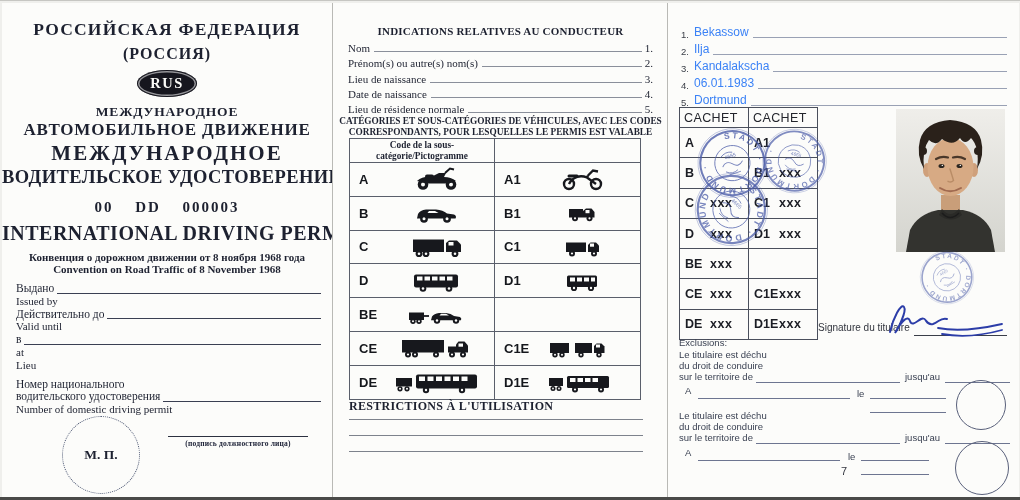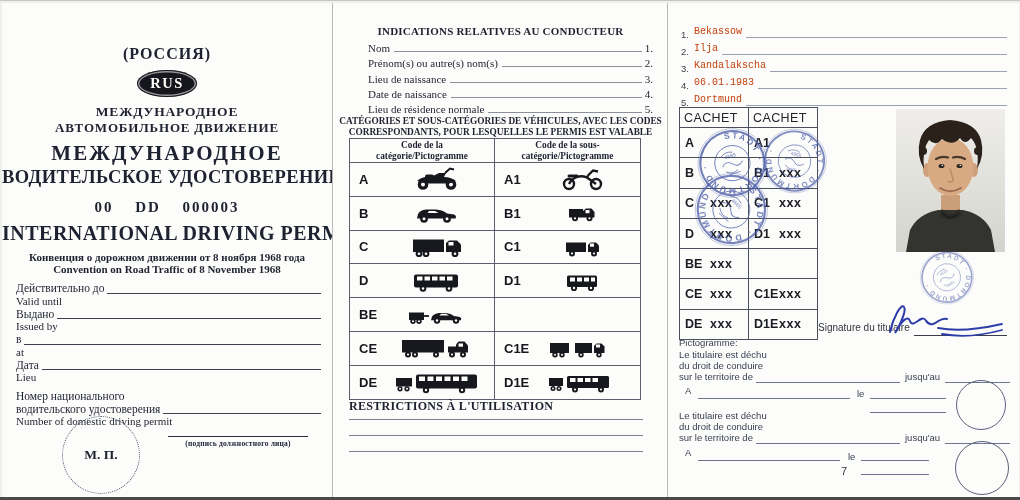--- a/index.html
+++ b/index.html
@@ -14,21 +14,21 @@
   .abs{position:absolute;}
   .ctr{left:0;right:0;text-align:center;white-space:nowrap;}
 
   
   .l-title{top:16px;font-size:17.5px;font-weight:bold;letter-spacing:1.2px;}
   .l-sub{top:42px;font-size:16px;font-weight:bold;letter-spacing:1px;}
   .badge{top:67px;left:50%;transform:translateX(-50%);width:60px;height:27px;background:#16161e;
          border-radius:50%;color:#fbfbf8;font-size:14.5px;font-weight:bold;letter-spacing:1.5px;
          line-height:27px;text-align:center;box-shadow:inset 0 0 0 1px #16161e,inset 0 0 0 2.5px rgba(255,255,255,.55);}
   .l-mvmt1{top:101px;font-size:13.5px;font-weight:bold;letter-spacing:.8px;}
-  .l-mvmt2{top:117px;font-size:13px;font-weight:bold;letter-spacing:.8px;}
+  .l-mvmt2{top:117px;font-size:17px;font-weight:bold;letter-spacing:.8px;}
   .l-big1{top:138px;font-size:21px;font-weight:bold;letter-spacing:2px;}
   .l-big2{top:164px;font-size:18.5px;font-weight:bold;letter-spacing:.4px;}
   .l-num{top:196px;font-size:15px;font-weight:bold;letter-spacing:2px;word-spacing:16px;}
   .l-bigen{top:219px;font-size:20px;font-weight:bold;letter-spacing:.5px;}
   .l-convru{top:248px;font-size:11px;font-weight:bold;}
   .l-conven{top:260px;font-size:11px;font-weight:bold;}
   .l-fields{top:279px;left:14px;right:11px;}
   .field{margin-bottom:1px;}
   .f-pre{font-size:11.5px;line-height:12.5px;font-weight:500;margin-top:7px;}
   .f-row{display:flex;align-items:flex-end;}
@@ -37,21 +37,21 @@
   .f-en{font-size:11px;line-height:12px;}
   .mp-circle{left:60px;top:413px;width:76px;height:76px;border:1.6px dotted #45506d;border-radius:50%;
              text-align:center;line-height:76px;font-size:13.5px;font-weight:bold;}
   .off-line{left:166px;width:140px;top:433px;border-top:1.4px solid #2c3140;}
   .off-cap{left:146px;width:180px;top:436px;font-size:7.5px;font-weight:bold;text-align:center;color:#20253a;letter-spacing:.2px;}
 
   
   .m-head{top:22px;font-size:11px;font-weight:bold;letter-spacing:.2px;}
   .m-ind{top:36px;left:15px;right:15px;}
   .ind-row{display:flex;align-items:flex-end;height:15.2px;}
-  .ind-lbl{font-size:11px;white-space:nowrap;margin-left:20px;}
+  .ind-lbl{font-size:11px;white-space:nowrap;}
   .ind-line{flex:1;border-bottom:1px solid #8a8f9a;margin:0 3px 2px 4px;}
   .ind-num{font-size:11px;}
   .m-cap{top:113px;font-size:9.3px;font-weight:bold;line-height:10.5px;}
   .vt{left:16px;right:27px;top:135px;border:1.2px solid #5a5f6b;}
   .vt-hrow{display:flex;height:23px;border-bottom:1.2px solid #5a5f6b;}
   .vt-hcell{width:50%;display:flex;align-items:center;justify-content:center;text-align:center;
             font-size:9.3px;font-weight:bold;line-height:10.5px;padding:0 6px;box-sizing:border-box;}
   .vt-hcell:first-child{border-right:1.2px solid #5a5f6b;}
   .vt-row{display:flex;height:32.8px;border-bottom:1.2px solid #5a5f6b;}
   .vt-row:last-child{border-bottom:none;}
@@ -60,21 +60,21 @@
   .vt-code{width:32px;padding-left:9px;font-family:"Liberation Sans",sans-serif;font-weight:bold;font-size:13px;color:#15171c;}
   .vt-picto{flex:1;display:flex;justify-content:center;padding-right:12px;}
   .m-restr{top:396px;left:16px;font-size:12px;font-weight:bold;letter-spacing:.3px;}
   .m-line{left:16px;right:25px;border-top:1.5px solid #7d828c;}
 
   
   .r-sans{font-family:"Liberation Sans","DejaVu Sans",sans-serif;}
   .r-holder{top:20px;left:13px;right:12px;}
   .h-row{display:flex;align-items:flex-end;height:17px;}
   .h-num{font-family:"Liberation Sans",sans-serif;font-size:9.5px;color:#3c4049;width:13px;}
-  .h-val{font-family:Liberation Mono, monospace;font-size:10px;font-weight:500;color:#c2410c;
+  .h-val{font-family:Liberation Sans, sans-serif;font-size:12px;font-weight:500;color:#3b82f6;
          white-space:nowrap;padding-right:4px;line-height:16px;}
   .h-line{flex:1;border-bottom:1.2px solid #99a1b4;margin-bottom:2px;}
   .ct{left:11px;top:104px;width:137px;border:1.2px solid #4a4f5c;}
   .ct-hrow{display:flex;height:19px;border-bottom:1.1px solid #4a4f5c;text-align:center;}
   .ct-row{display:flex;height:29.3px;border-bottom:1.1px solid #4a4f5c;}
   .ct-row:last-child{border-bottom:none;}
   .ct-c1{width:69px;border-right:1.2px solid #4a4f5c;display:flex;align-items:center;box-sizing:border-box;}
   .ct-c2{flex:1;display:flex;align-items:center;}
   .ct-h{font-family:"Liberation Sans",sans-serif;font-size:12.5px;color:#23252c;padding-left:4px;letter-spacing:.4px;}
   .c-code{font-family:"Liberation Sans",sans-serif;font-weight:bold;font-size:12.5px;color:#1b1d24;padding-left:5px;width:25px;}
@@ -88,57 +88,54 @@
   .ex-line{border-top:1.2px solid #6d7590;}
   .ex-circle{border:1.2px solid #59607a;border-radius:50%;}
   .pg7{font-size:11px;color:#33363f;}
 </style>
 </head>
 <body>
 
 <div class="doc">
 
   <section class="panel p-left">
+    <div class="abs ctr l-title">РОССИЙСКАЯ ФЕДЕРАЦИЯ</div>
     <div class="abs ctr l-sub">(РОССИЯ)</div>
     <div class="abs badge">RUS</div>
     <div class="abs ctr l-mvmt1">МЕЖДУНАРОДНОЕ</div>
     <div class="abs ctr l-mvmt2">АВТОМОБИЛЬНОЕ ДВИЖЕНИЕ</div>
     <div class="abs ctr l-big1">МЕЖДУНАРОДНОЕ</div>
     <div class="abs ctr l-big2">ВОДИТЕЛЬСКОЕ УДОСТОВЕРЕНИЕ</div>
     <div class="abs ctr l-num">00 DD 000003</div>
     <div class="abs ctr l-bigen">INTERNATIONAL DRIVING PERMIT</div>
     <div class="abs ctr l-convru">Конвенция о дорожном движении от 8 ноября 1968 года</div>
     <div class="abs ctr l-conven">Convention on Road Traffic of 8 November 1968</div>
     <div class="abs l-fields" id="left-fields">
         <div class="field">
           <div class="f-row">
+            <span class="f-ru">Выдано</span>
+            <span class="f-line"></span>
+          </div>
+          <div class="f-en">Issued by</div>
+        </div>
+        <div class="field">
+          <div class="f-row">
             <span class="f-ru">Действительно до</span>
             <span class="f-line"></span>
           </div>
           <div class="f-en">Valid until</div>
-        </div>
-        <div class="field">
-          <div class="f-row">
-            <span class="f-ru">Выдано</span>
-            <span class="f-line"></span>
-          </div>
-          <div class="f-en">Issued by</div>
         </div>
         <div class="field">
           <div class="f-row">
             <span class="f-ru">в</span>
             <span class="f-line"></span>
           </div>
           <div class="f-en">at</div>
         </div>
         <div class="field">
-          <div class="f-row">
-            <span class="f-ru">Дата</span>
-            <span class="f-line"></span>
-          </div>
           <div class="f-en">Lieu</div>
         </div>
         <div class="field">
           <div class="f-pre">Номер национального</div>
           <div class="f-row">
             <span class="f-ru">водительского удостоверения</span>
             <span class="f-line"></span>
           </div>
           <div class="f-en">Number of domestic driving permit</div>
         </div>
@@ -176,21 +173,20 @@
           <span class="ind-line"></span>
           <span class="ind-num">5.</span>
         </div>
       </div>
     <div class="abs ctr m-cap">
       <div>CATÉGORIES ET SOUS-CATÉGORIES DE VÉHICULES, AVEC LES CODES</div>
       <div>CORRESPONDANTS, POUR LESQUELLES LE PERMIS EST VALABLE</div>
     </div>
     <div class="abs vt">
       <div class="vt-hrow">
-        <div class="vt-hcell">Code de la catégorie/Pictogramme</div>
         <div class="vt-hcell">Code de la sous-catégorie/Pictogramme</div>
       </div>
       <div id="veh-rows">
           <div class="vt-row">
             <div class="vt-cell">
               <span class="vt-code">A</span>
               <span class="vt-picto">
                 <svg width="52" height="24" viewBox="0 0 52 24">
    <circle cx="12" cy="17.5" r="5.3" fill="#17181d"></circle>
                   <circle cx="12" cy="17.5" r="2.0" fill="#fcfcfa"></circle>
@@ -625,21 +621,21 @@
     <div class="abs sig-svg">
       <svg width="130" height="42" viewBox="0 0 130 42">
         <g stroke="#2c3da8" fill="none" stroke-linecap="round">
           <path d="M10,34 C13,20 21,5 24,9 C27,13 18,31 15,35 C22,22 28,17 30,23 C32,29 37,23 41,21 C47,18 45,28 53,26 C59,24 61,19 67,21" stroke-width="2"></path>
           <path d="M58,30 C78,34 100,31 122,26" stroke-width="1.8"></path>
           <path d="M62,36 C84,40 104,37 122,32" stroke-width="1.8"></path>
         </g>
       </svg>
     </div>
 
-    <div class="abs ex-t r-sans" style="left:11px;top:334px;">Pictogramme:</div>
+    <div class="abs ex-t r-sans" style="left:11px;top:334px;">Exclusions:</div>
     <div class="abs ex-t r-sans" style="left:11px;top:346px;">Le titulaire est déchu</div>
     <div class="abs ex-t r-sans" style="left:11px;top:357px;">du droit de conduire</div>
     <div class="abs ex-t r-sans" style="left:11px;top:368px;">sur le territoire de</div>
     <div class="abs ex-line" style="left:88px;top:379px;width:144px;"></div>
     <div class="abs ex-t r-sans" style="left:237px;top:368px;">jusqu'au</div>
     <div class="abs ex-line" style="left:277px;top:379px;width:65px;"></div>
     <div class="abs ex-t r-sans" style="left:17px;top:382px;">A</div>
     <div class="abs ex-line" style="left:30px;top:395px;width:152px;"></div>
     <div class="abs ex-t r-sans" style="left:189px;top:385px;">le</div>
     <div class="abs ex-line" style="left:202px;top:395px;width:76px;"></div>

